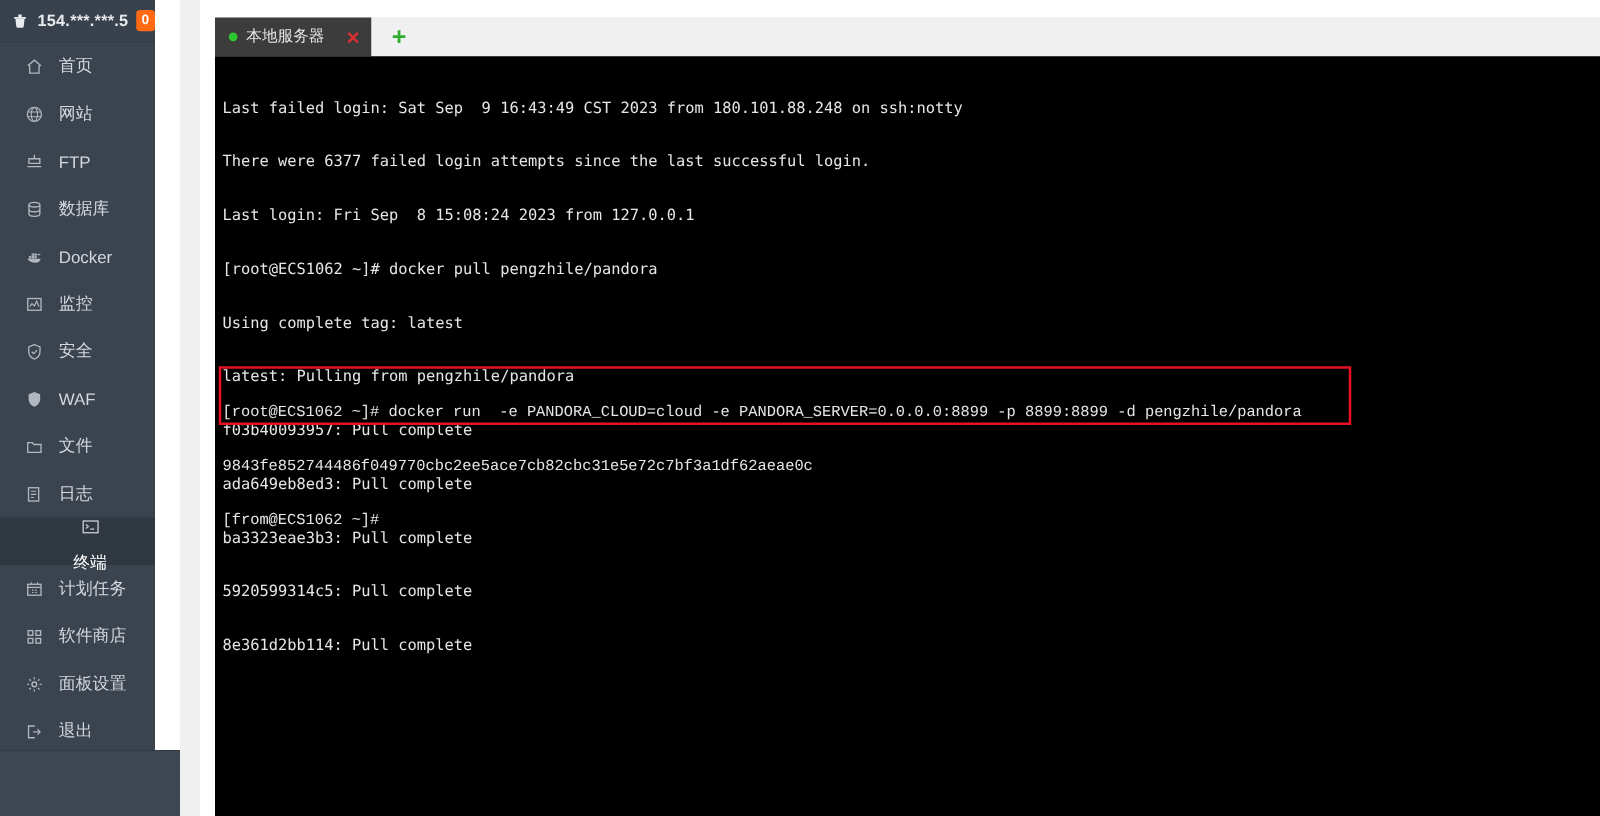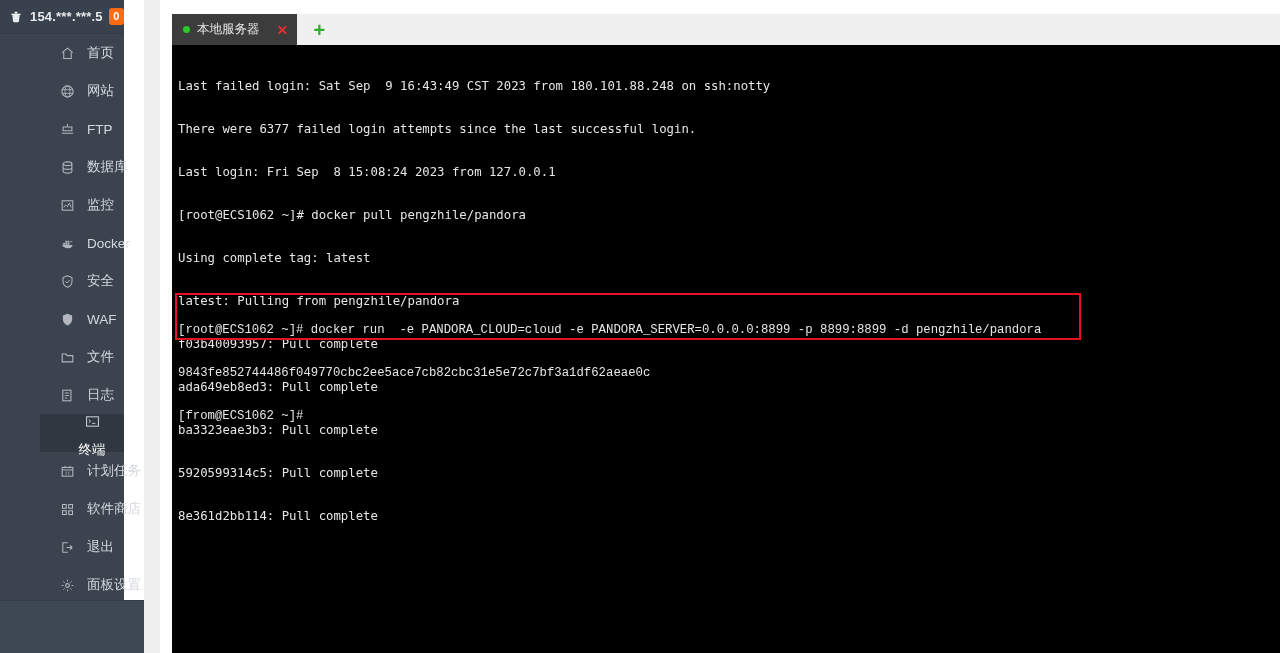--- a/index.html
+++ b/index.html
@@ -71,21 +71,20 @@
   }
   .menu-item {
     height: 38px;
     display: flex;
     align-items: center;
     padding-left: 20px;
     box-sizing: border-box;
     cursor: pointer;
     color: #c7ccd3;
     gap: 12px;
-    margin-left: 40px;
   }
   .menu-item.active {
     background: #2f3741;
     flex-direction: column;
   }
   .menu-item .mi-icon {
     width: 15px; height: 15px;
     flex: 0 0 15px;
     display: block;
     line-height: 0;
@@ -277,47 +276,47 @@
               <ellipse cx="12" cy="6" rx="7" ry="3" fill="none" stroke="#c7ccd3" stroke-width="1.7"></ellipse>
               <path fill="none" stroke="#c7ccd3" stroke-width="1.7" d="M5 6v12c0 1.7 3.1 3 7 3s7-1.3 7-3V6M5 12c0 1.7 3.1 3 7 3s7-1.3 7-3"></path>
             </svg>
         </span>
         <span class="mi-label">数据库</span>
       </div>
 
       <div class="menu-item">
         <span class="mi-icon">
           <svg width="15" height="15" viewBox="0 0 24 24">
-              <rect x="3.5" y="4.5" width="17" height="15" fill="none" stroke="#c7ccd3" stroke-width="1.7"></rect>
-              <path fill="none" stroke="#c7ccd3" stroke-width="1.5" d="M6 15l3-4 3 3 3-6 3 7"></path>
-            </svg>
-        </span>
-        <span class="mi-label">监控</span>
-      </div>
-
-      <div class="menu-item">
-        <span class="mi-icon">
-          <svg width="15" height="15" viewBox="0 0 24 24">
             <g fill="#c7ccd3">
               <rect x="5" y="11" width="3" height="3"></rect>
                 <rect x="8.5" y="11" width="3" height="3"></rect>
               <rect x="12" y="11" width="3" height="3"></rect>
                 <rect x="8.5" y="7.6" width="3" height="3"></rect>
               <rect x="12" y="7.6" width="3" height="3"></rect>
             </g>
             <path fill="#c7ccd3" d="M3 14.5h17c0 3-2.5 5-6.5 5C8 19.5 4.5 17.5 3 14.5z"></path>
             <path fill="none" stroke="#c7ccd3" stroke-width="1.5" d="M16 9.5c1.5-1 3-.5 3.5 0"></path>
           </svg>
         </span>
         <span class="mi-label">Docker</span>
       </div>
 
       <div class="menu-item">
         <span class="mi-icon">
           <svg width="15" height="15" viewBox="0 0 24 24">
+              <rect x="3.5" y="4.5" width="17" height="15" fill="none" stroke="#c7ccd3" stroke-width="1.7"></rect>
+              <path fill="none" stroke="#c7ccd3" stroke-width="1.5" d="M6 15l3-4 3 3 3-6 3 7"></path>
+            </svg>
+        </span>
+        <span class="mi-label">监控</span>
+      </div>
+
+      <div class="menu-item">
+        <span class="mi-icon">
+          <svg width="15" height="15" viewBox="0 0 24 24">
               <path fill="none" stroke="#c7ccd3" stroke-width="1.7" d="M12 2.8 4.8 5.6v6c0 4.4 3 8.2 7.2 9.6 4.2-1.4 7.2-5.2 7.2-9.6v-6z"></path>
               <path fill="none" stroke="#c7ccd3" stroke-width="1.6" d="m8.6 11.8 2.5 2.5 4.3-4.6"></path>
             </svg>
         </span>
         <span class="mi-label">安全</span>
       </div>
 
       <div class="menu-item">
         <span class="mi-icon">
           <svg width="15" height="15" viewBox="0 0 24 24">
@@ -376,35 +375,35 @@
                 <rect x="14" y="14" width="6" height="6"></rect>
               </g>
             </svg>
         </span>
         <span class="mi-label">软件商店</span>
       </div>
 
       <div class="menu-item">
         <span class="mi-icon">
           <svg width="15" height="15" viewBox="0 0 24 24">
+              <circle cx="12" cy="12" r="3" fill="none" stroke="#c7ccd3" stroke-width="1.7"></circle>
+              <path fill="none" stroke="#c7ccd3" stroke-width="1.6" d="M12 2.8v2.6M12 18.6v2.6M21.2 12h-2.6M5.4 12H2.8M18.5 5.5l-1.9 1.9M7.4 16.6l-1.9 1.9M18.5 18.5l-1.9-1.9M7.4 7.4 5.5 5.5"></path>
+            </svg>
+        </span>
+        <span class="mi-label">面板设置</span>
+      </div>
+
+      <div class="menu-item">
+        <span class="mi-icon">
+          <svg width="15" height="15" viewBox="0 0 24 24">
               <path fill="none" stroke="#c7ccd3" stroke-width="1.7" d="M12.5 4.5H4.5v15h8"></path>
               <path fill="none" stroke="#c7ccd3" stroke-width="1.7" d="M10.5 12h9m0 0-3.5-3.5M19.5 12 16 15.5"></path>
             </svg>
         </span>
         <span class="mi-label">退出</span>
-      </div>
-
-      <div class="menu-item">
-        <span class="mi-icon">
-          <svg width="15" height="15" viewBox="0 0 24 24">
-              <circle cx="12" cy="12" r="3" fill="none" stroke="#c7ccd3" stroke-width="1.7"></circle>
-              <path fill="none" stroke="#c7ccd3" stroke-width="1.6" d="M12 2.8v2.6M12 18.6v2.6M21.2 12h-2.6M5.4 12H2.8M18.5 5.5l-1.9 1.9M7.4 16.6l-1.9 1.9M18.5 18.5l-1.9-1.9M7.4 7.4 5.5 5.5"></path>
-            </svg>
-        </span>
-        <span class="mi-label">面板设置</span>
       </div>
 
     </div>
 
     <div class="sidebar-footer"></div>
   </div>
 
   <div class="gap-gray"></div>
   <div class="gap-white"></div>
 

